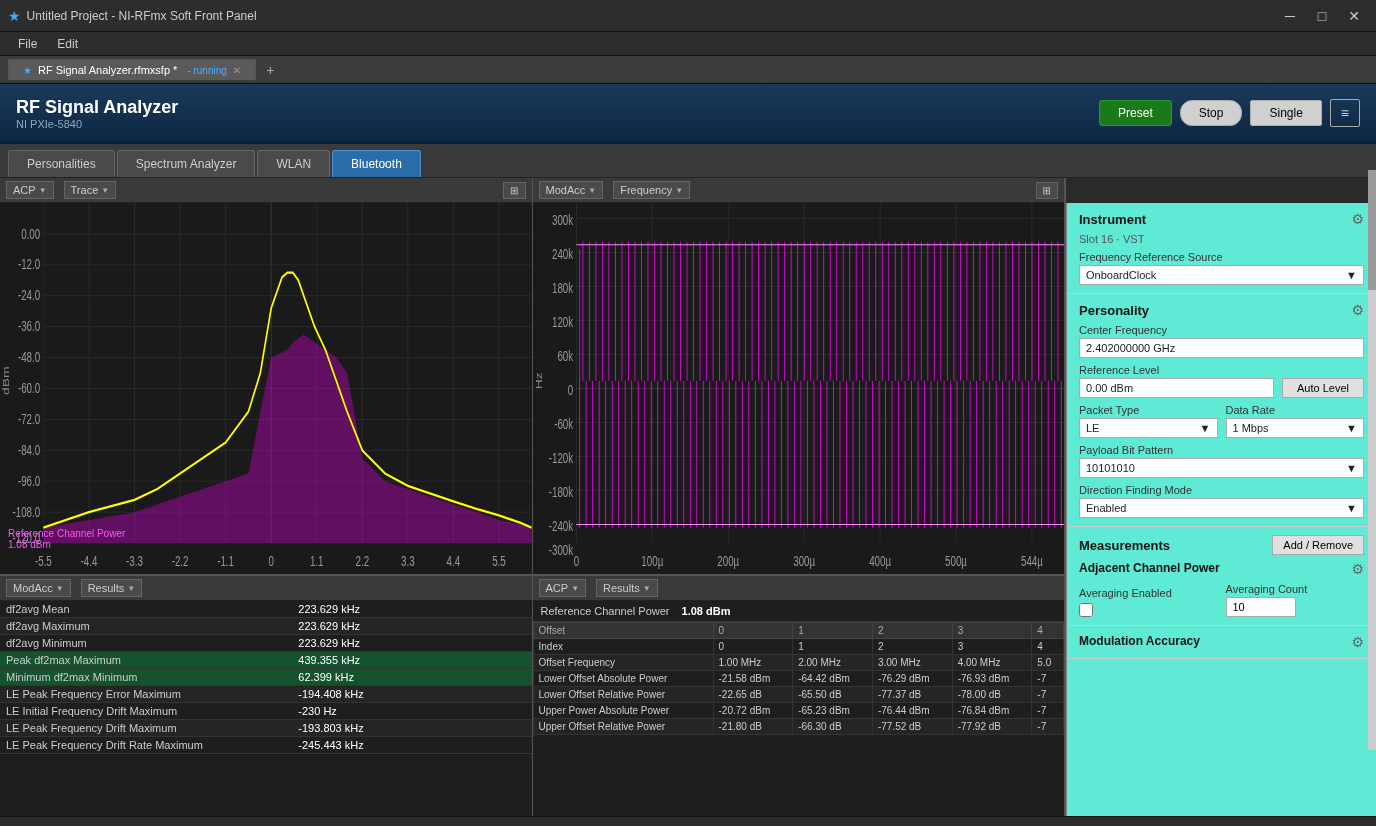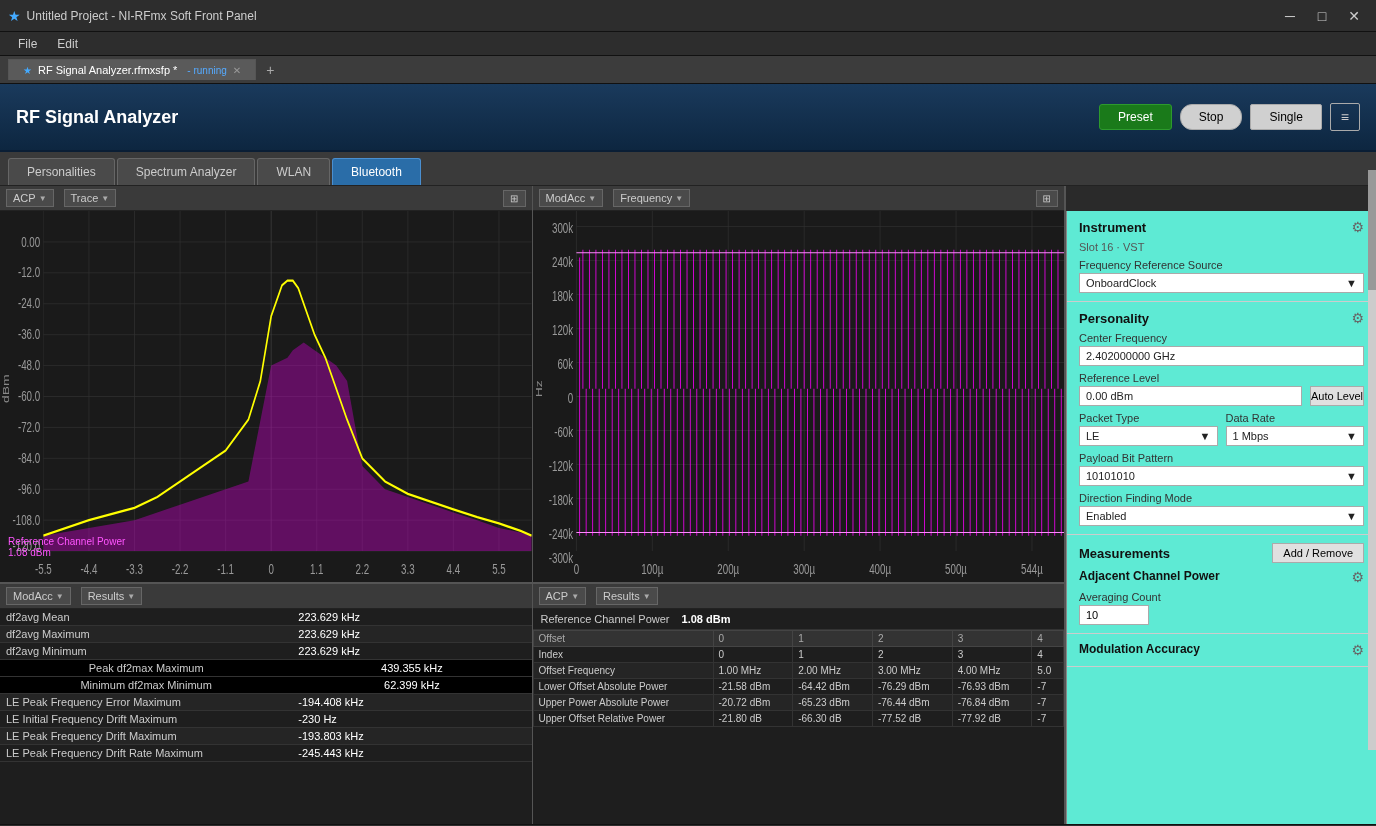--- a/index.html
+++ b/index.html
@@ -51,21 +51,21 @@
       border-bottom: none;
       display: flex; align-items: center; gap: 6px;
     }
     .tab.active { background: #5a5a5a; color: #fff; }
     .tab-close { font-size: 10px; color: #999; }
     .tab-add { padding: 4px 10px; color: #aaa; cursor: pointer; font-size: 14px; }
 
     
     .header {
       background: linear-gradient(180deg, #1a3a5c 0%, #0d2640 100%);
-      height: 68px;
+      height: 60px;
       display: flex;
       align-items: center;
       padding: 0 16px;
       border-bottom: 2px solid #0a1e35;
     }
     .header-title-group { flex: 1; }
     .header-title { font-size: 18px; font-weight: bold; color: #fff; }
     .header-subtitle { font-size: 11px; color: #8ab; }
     .header-controls { display: flex; gap: 8px; align-items: center; }
     .btn-preset {
@@ -205,21 +205,21 @@
     }
     .results-table td {
       padding: 2px 6px;
       border-bottom: 1px solid #333;
       color: #ccc;
       white-space: nowrap;
     }
     .results-table td:first-child { color: #ccc; width: 55%; }
     .results-table td:last-child { color: #fff; }
     .results-table tr:nth-child(even) { background: #252525; }
-    .results-table tr.highlight { background: #000000; text-align: center; }
+    .results-table tr.highlight { background: #14532d; }
 
     .offset-table { width: 100%; border-collapse: collapse; font-size: 10px; }
     .offset-table th {
       background: #333; color: #aaa; padding: 2px 5px;
       border: 1px solid #444; font-weight: normal; text-align: left;
       white-space: nowrap;
     }
     .offset-table td {
       padding: 2px 5px; border: 1px solid #333; color: #ccc;
       white-space: nowrap;
@@ -269,21 +269,21 @@
 
     .rp-input {
       width: 100%; padding: 3px 6px; background: #fff; border: 1px solid #aaa;
       font-size: 11px; color: #222;
     }
 
     .rp-row { display: flex; gap: 8px; align-items: flex-end; }
     .rp-row .rp-input { flex: 1; }
 
     .btn-auto-level {
-      background: #e0e0e0; border: 1px solid #aaa; padding: 3px 0;
+      background: #e0e0e0; border: 1px solid #aaa; padding: 3px 14px;
       font-size: 11px; cursor: pointer; white-space: nowrap;
     }
 
     .rp-two-col { display: flex; gap: 8px; }
     .rp-two-col > div { flex: 1; }
 
     .rp-checkbox-row { display: flex; align-items: center; gap: 6px; margin-top: 4px; }
     .rp-checkbox { width: 14px; height: 14px; cursor: pointer; }
     .rp-avg-count { width: 70px; padding: 3px 6px; background: #fff; border: 1px solid #aaa; font-size: 11px; }
 
@@ -345,20 +345,21 @@
     <span>RF Signal Analyzer.rfmxsfp *</span>
     <span style="color:#5af; font-size:10px; margin-left:4px;">- running</span>
     <span class="tab-close">✕</span>
   </div>
   <div class="tab-add">+</div>
 </div>
 
 <div class="header">
   <div class="header-title-group">
     <div class="header-title">RF Signal Analyzer</div>
+    <div class="header-subtitle">NI PXIe-5840</div>
   </div>
   <div class="header-controls">
     <button class="btn-preset">Preset</button>
     <button class="btn-stop">Stop</button>
     <button class="btn-single">Single</button>
     <button class="btn-menu">≡</button>
   </div>
 </div>
 
 <div class="personality-bar">
@@ -787,20 +788,28 @@
                 </tr>
                 <tr>
                   <td>Lower Offset Absolute Power</td>
                   <td>-21.58 dBm</td>
                   <td>-64.42 dBm</td>
                   <td>-76.29 dBm</td>
                   <td>-76.93 dBm</td>
                   <td>-7</td>
                 </tr>
                 <tr>
+                  <td>Lower Offset Relative Power</td>
+                  <td>-22.65 dB</td>
+                  <td>-65.50 dB</td>
+                  <td>-77.37 dB</td>
+                  <td>-78.00 dB</td>
+                  <td>-7</td>
+                </tr>
+                <tr>
                   <td>Upper Power Absolute Power</td>
                   <td>-20.72 dBm</td>
                   <td>-65.23 dBm</td>
                   <td>-76.44 dBm</td>
                   <td>-76.84 dBm</td>
                   <td>-7</td>
                 </tr>
                 <tr>
                   <td>Upper Offset Relative Power</td>
                   <td>-21.80 dB</td>
@@ -886,20 +895,26 @@
         <button class="btn-add-remove">Add / Remove</button>
       </div>
 
       <div class="adj-channel-row">
         <span class="adj-channel-label">Adjacent Channel Power</span>
         <span class="rp-gear">⚙</span>
       </div>
 
       <div class="rp-two-col" style="align-items:flex-end;">
         <div>
+          <div class="rp-label">Averaging Enabled</div>
+          <div class="rp-checkbox-row">
+            <input type="checkbox" class="rp-checkbox" style="">
+          </div>
+        </div>
+        <div>
           <div class="rp-label">Averaging Count</div>
           <input class="rp-avg-count" type="text" value="10" style="">
         </div>
       </div>
     </div>
 
     <div class="rp-section">
       <div class="adj-channel-row">
         <span class="adj-channel-label">Modulation Accuracy</span>
         <span class="rp-gear">⚙</span>

